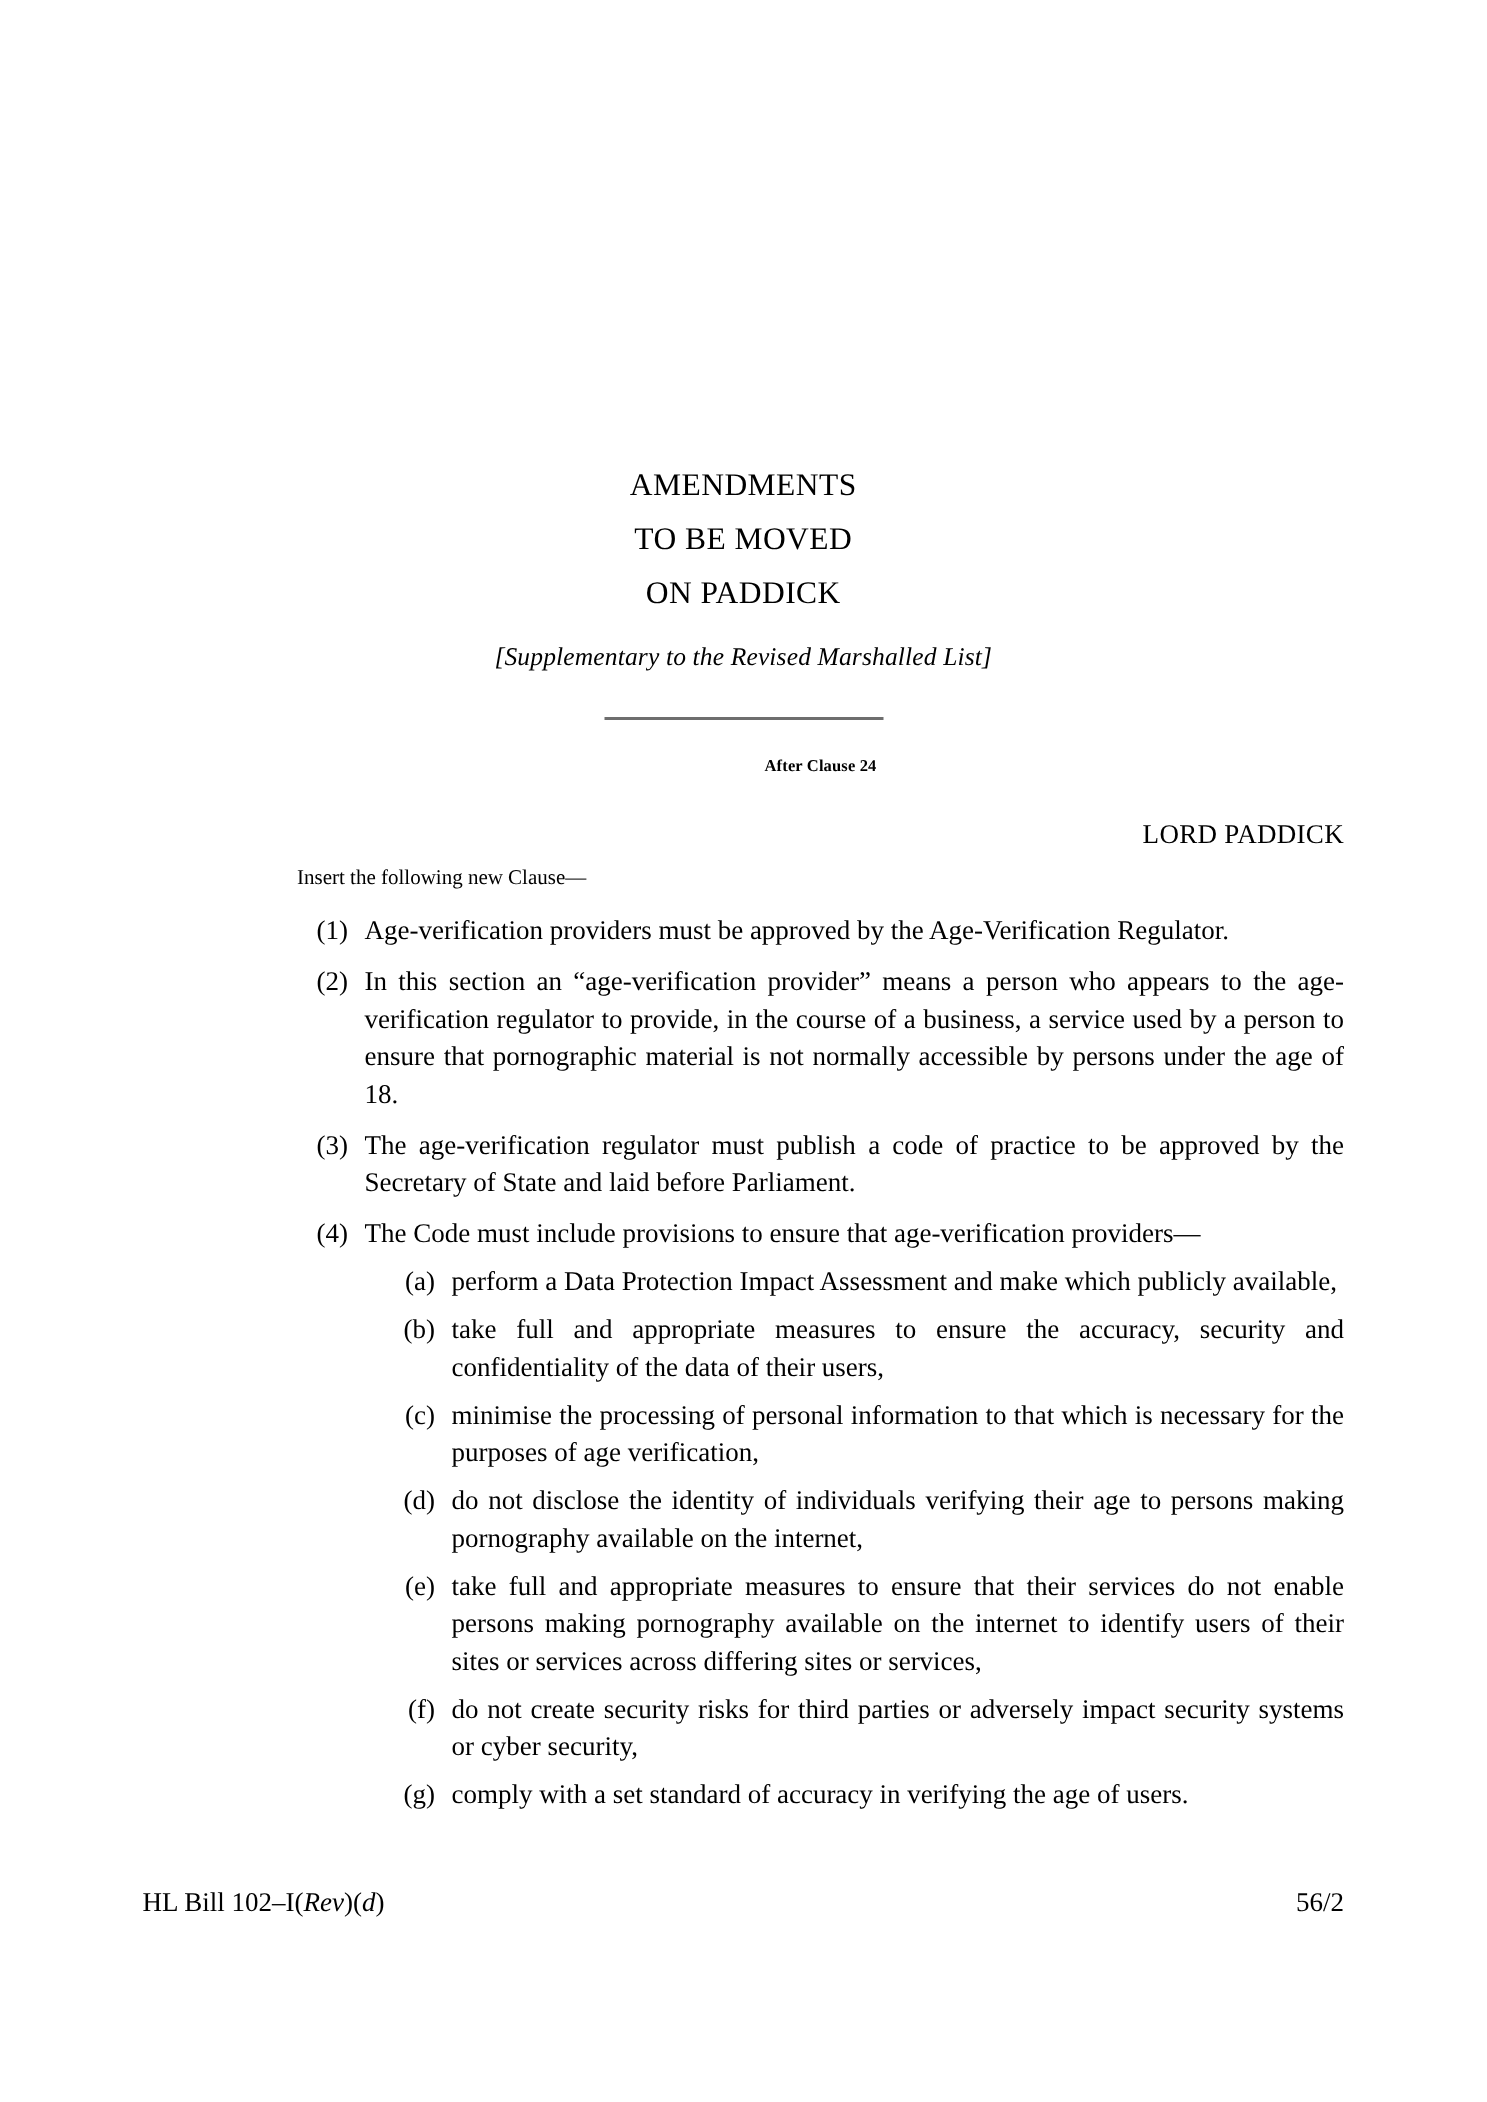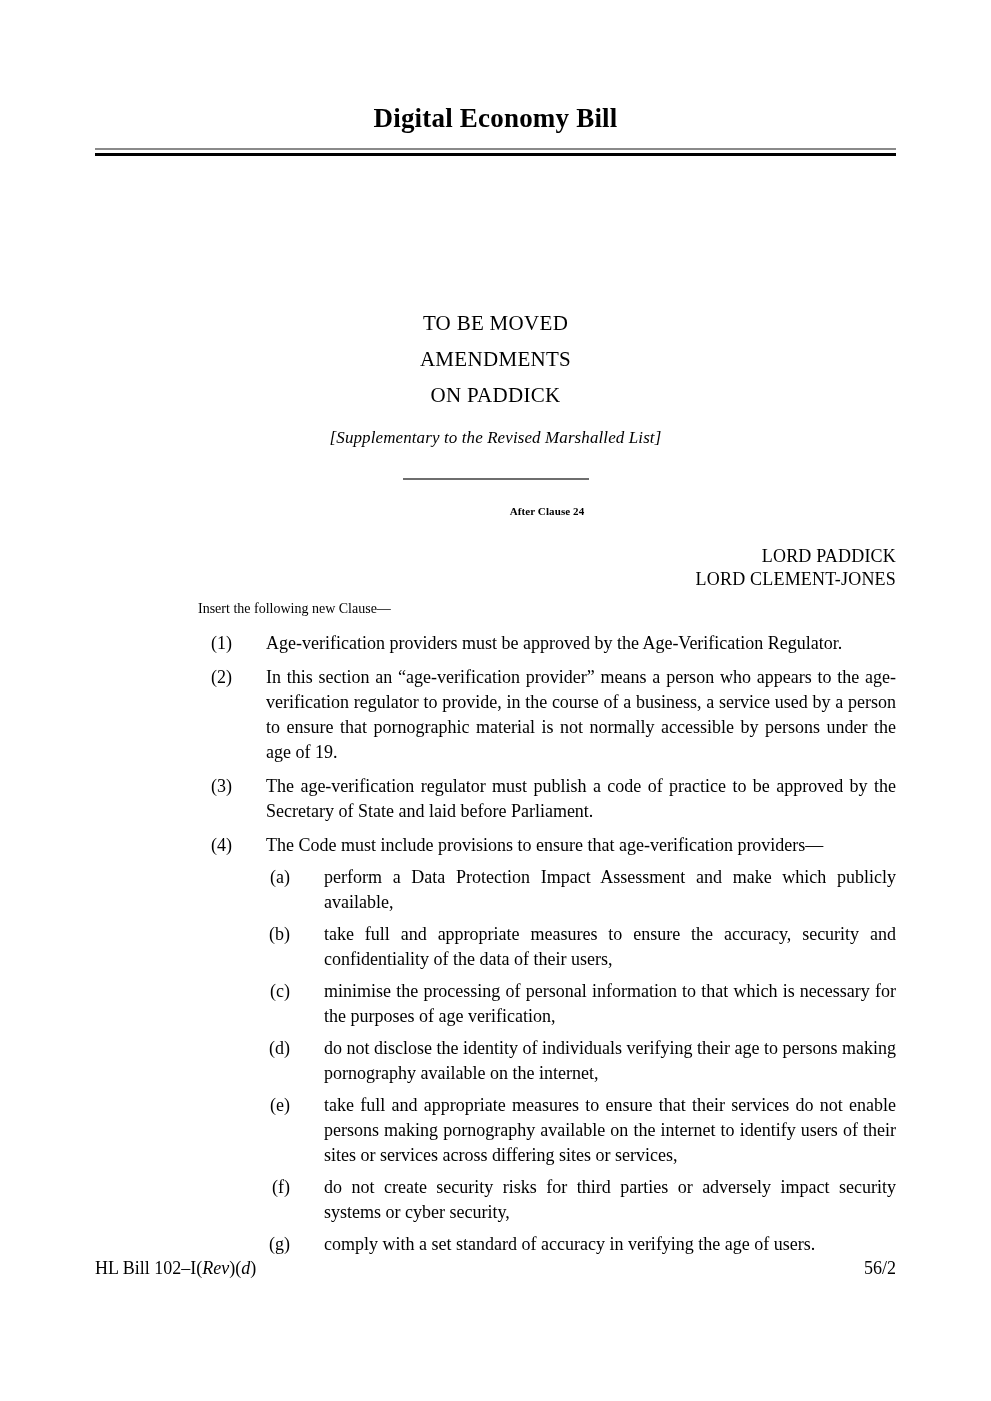--- a/index.html
+++ b/index.html
@@ -124,21 +124,20 @@
     text-align: right;
     padding-right: 11px;
   }
   .num-list > .item > .marker { width: 34px; }
   .sub-list > .item > .marker { width: 36px; }
   .body-text {
     flex: 1 1 auto;
     text-align: justify;
     text-justify: inter-word;
     hyphens: none;
-    margin-left: 23px;
   }
   .body-text.nojust { text-align: left; }
   .sub-list {
     margin-left: 56px;
     margin-top: 2px;
   }
 
   
   .footer {
     position: absolute;
@@ -150,59 +149,50 @@
     align-items: baseline;
     font-size: 18px;
   }
   .footer .ital { font-style: italic; }
 </style>
 </head>
 <body>
 
 <div class="page">
 
-  <div class="masthead">
-    <div class="doc-title">Digital Economy Bill</div>
-    <div class="rule-double">
-      <div class="rule-thin"></div>
-      <div class="rule-gap"></div>
-      <div class="rule-thick"></div>
-    </div>
-  </div>
 
   <div class="headblock">
+    <div class="hl">AMENDMENTS</div>
     <div class="hl">TO BE MOVED</div>
-    <div class="hl">AMENDMENTS</div>
     <div class="hl">ON PADDICK</div>
     <div class="supp">[Supplementary to the Revised Marshalled List]</div>
     <div class="short-rule"></div>
   </div>
 
   <div class="amend">
 
     <div class="clause-head">After Clause 24</div>
 
     <div class="sponsors">
       <div>LORD PADDICK</div>
-      <div>LORD CLEMENT-JONES</div>
     </div>
 
     <div class="insert-line">Insert the following new Clause—</div>
 
 
     <div class="num-list">
 
       <div class="item">
         <span class="marker">(1)</span>
         <span class="body-text">Age-verification providers must be approved by the Age-Verification Regulator.</span>
       </div>
 
       <div class="item">
         <span class="marker">(2)</span>
-        <span class="body-text">In this section an “age-verification provider” means a person who appears to the age-verification regulator to provide, in the course of a business, a service used by a person to ensure that pornographic material is not normally accessible by persons under the age of 19.</span>
+        <span class="body-text">In this section an “age-verification provider” means a person who appears to the age-verification regulator to provide, in the course of a business, a service used by a person to ensure that pornographic material is not normally accessible by persons under the age of 18.</span>
       </div>
 
       <div class="item">
         <span class="marker">(3)</span>
         <span class="body-text">The age-verification regulator must publish a code of practice to be approved by the Secretary of State and laid before Parliament.</span>
       </div>
 
       <div class="item">
         <span class="marker">(4)</span>
         <span class="body-text nojust">The Code must include provisions to ensure that age-verification providers—</span>

